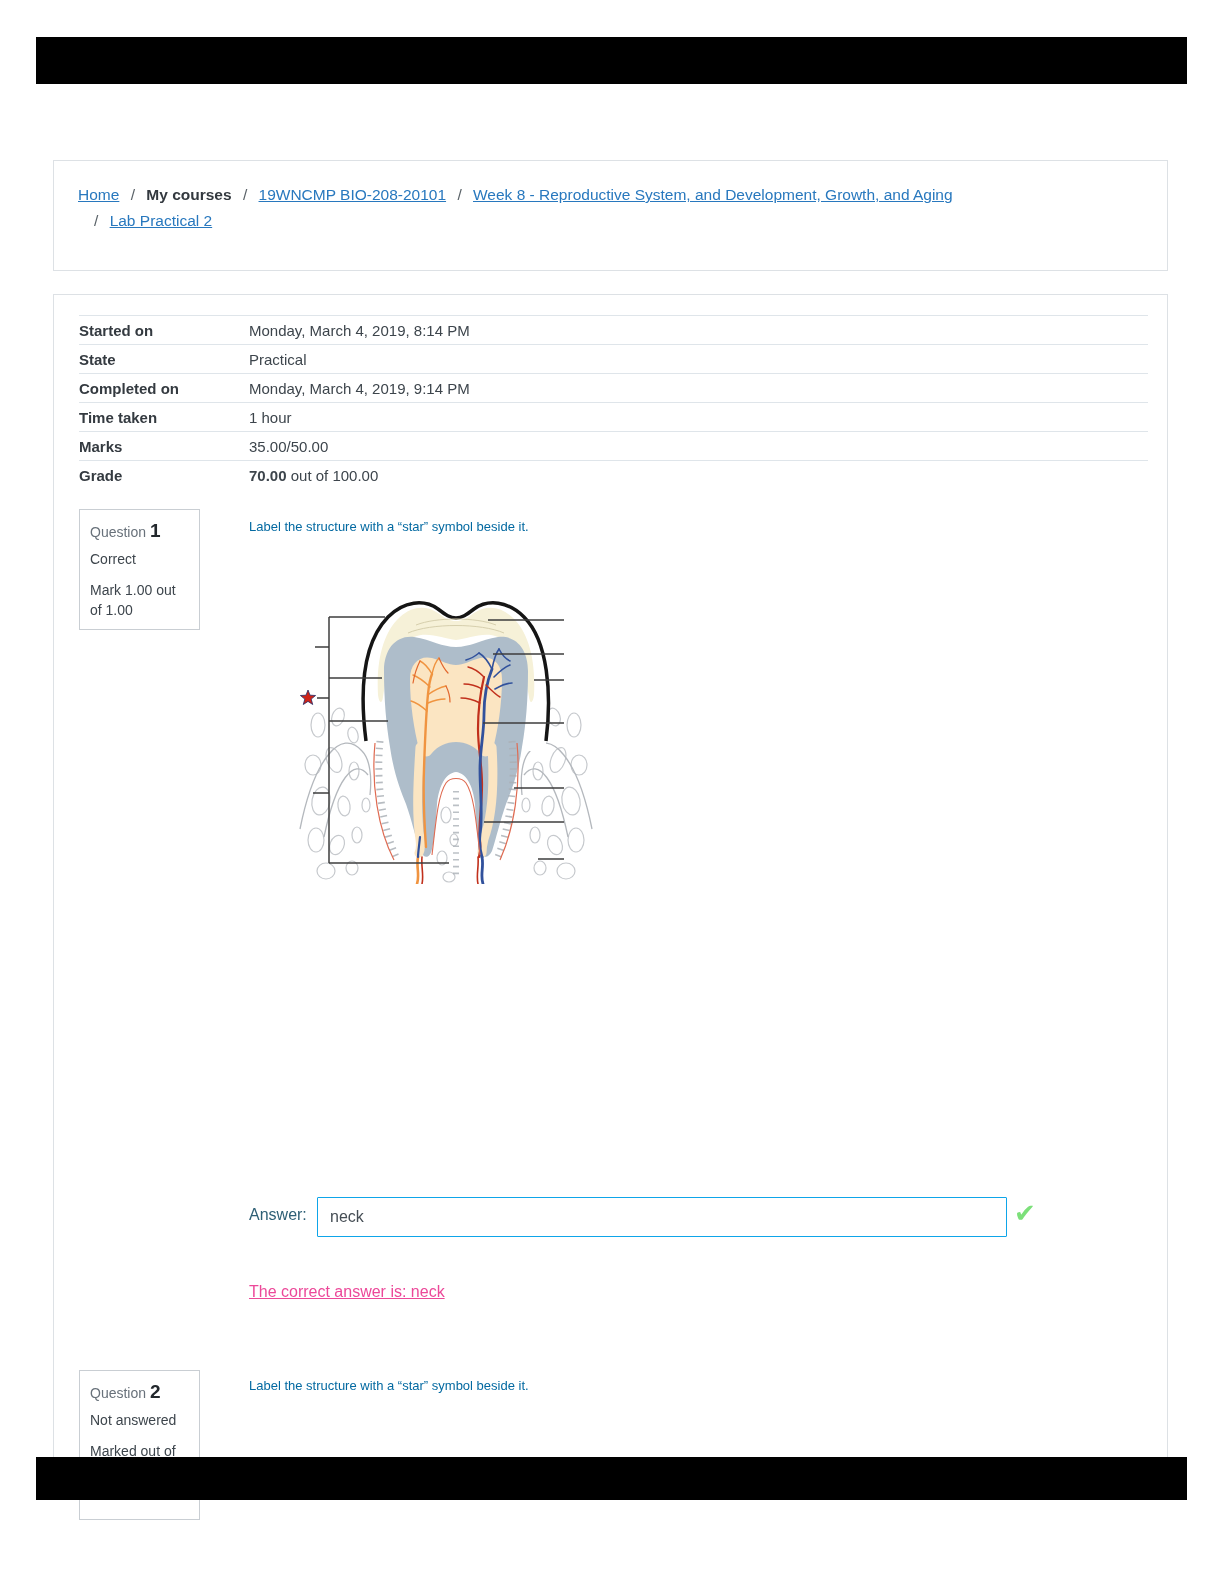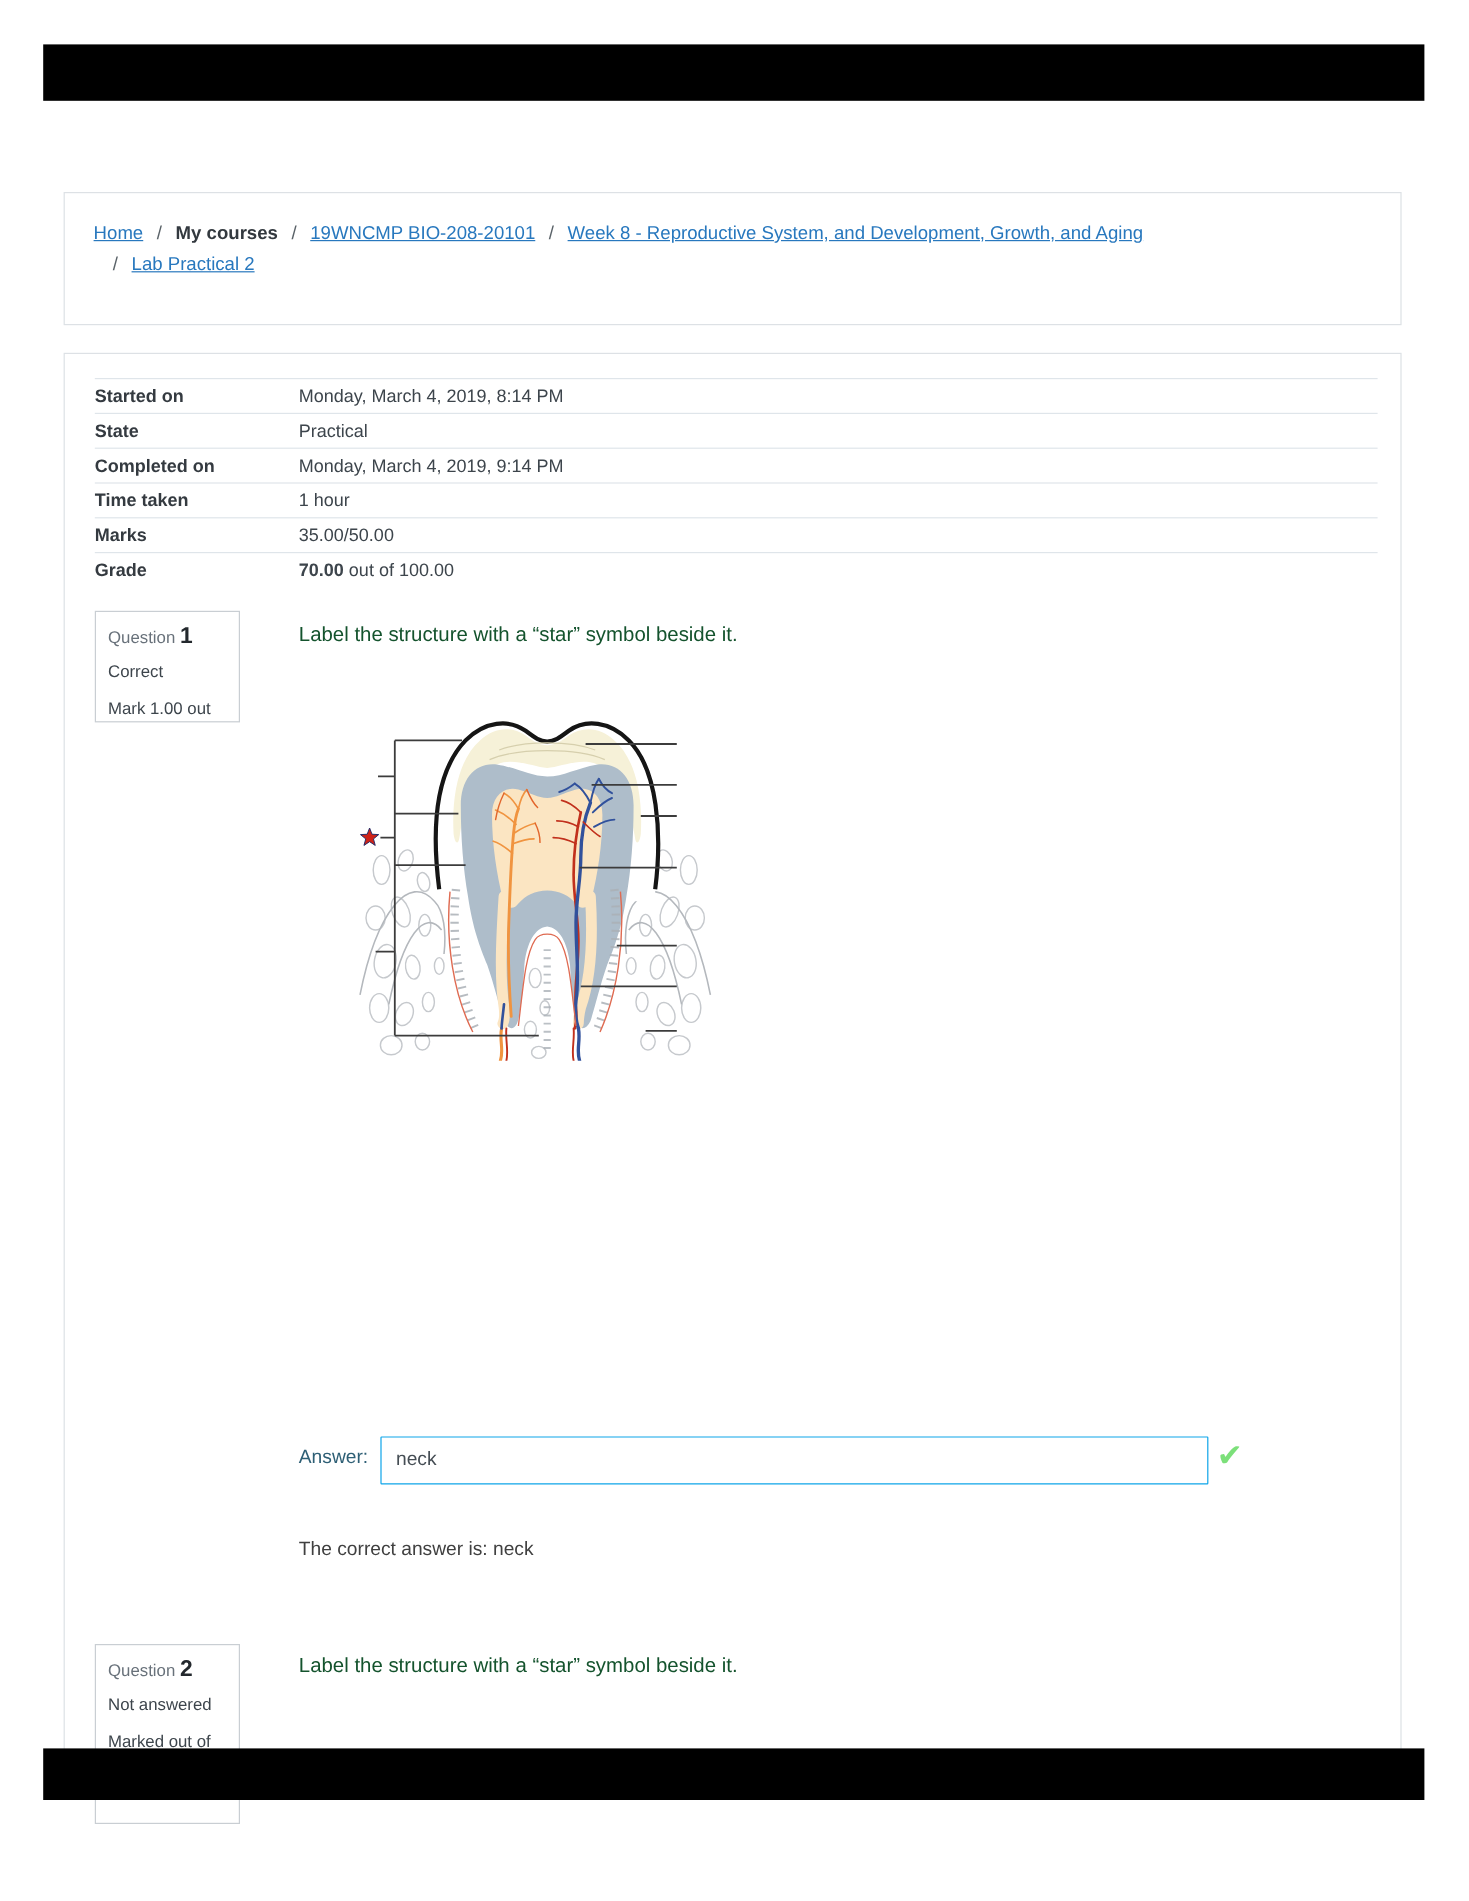--- a/index.html
+++ b/index.html
@@ -27,39 +27,39 @@
   
   #summary{position:absolute;left:25px;top:20px;width:1069px;font-size:15px;color:#3d454c;}
   .srow{display:flex;border-top:1px solid #dfe5ea;height:28px;align-items:center;}
   .slabel{width:167px;font-weight:bold;padding-right:15px;box-sizing:border-box;flex:none;color:#343a40;}
   .sval{margin-left:3px;color:#3d454c;}
   .sval b{font-weight:bold;}
 
   
   .qinfo{position:absolute;left:25px;width:121px;border:1px solid #c9ced3;background:#fff;
          padding:10px;box-sizing:border-box;font-size:14px;color:#3d454c;overflow:hidden;}
-  #q1info{top:214px;height:93px;}
+  #q1info{top:214px;height:121px;}
   #q2info{top:1075px;height:150px;}
   .qword{color:#68717a;font-size:14px;}
   .qnum{font-size:19px;font-weight:bold;color:#23282d;margin-left:4px;}
   .qstate{margin-top:9px;}
   .qmark{margin-top:13px;line-height:1.45;}
 
-  .qprompt{position:absolute;left:195px;font-size:17px;color:#14532d;}
+  .qprompt{position:absolute;left:195px;font-size:13px;color:#0369a1;}
   #q1prompt{top:224px;}
   #q2prompt{top:1083px;}
 
   #tooth-figure{position:absolute;left:242px;top:304px;width:300px;height:285px;}
 
   #answer-label{position:absolute;left:195px;top:911px;font-size:16px;color:#2e5f75;}
   #answer-input{position:absolute;left:263px;top:902px;width:690px;height:40px;border:1px solid #0ea5e9;
                 font-size:16px;color:#454d54;padding:0 12px;box-sizing:border-box;background:#fff;
                 font-family:"Liberation Sans","DejaVu Sans",sans-serif;border-radius:1px;}
   #answer-check{position:absolute;left:960px;top:903px;font-size:26px;color:#7ce07a;font-weight:bold;}
-  #rightanswer{position:absolute;left:195px;top:988px;font-size:16px;color:#404040;}
+  #rightanswer{position:absolute;left:195px;top:988px;font-size:16px;color:#ec4899;text-decoration:underline;}
 </style>
 </head>
 <body>
 
 <div class="redact" id="redact-top"></div>
 <div class="redact" id="redact-bottom"></div>
 
 <div class="card" id="breadcrumb-card">
   <nav class="breadcrumb">
     <div class="bc-line">

